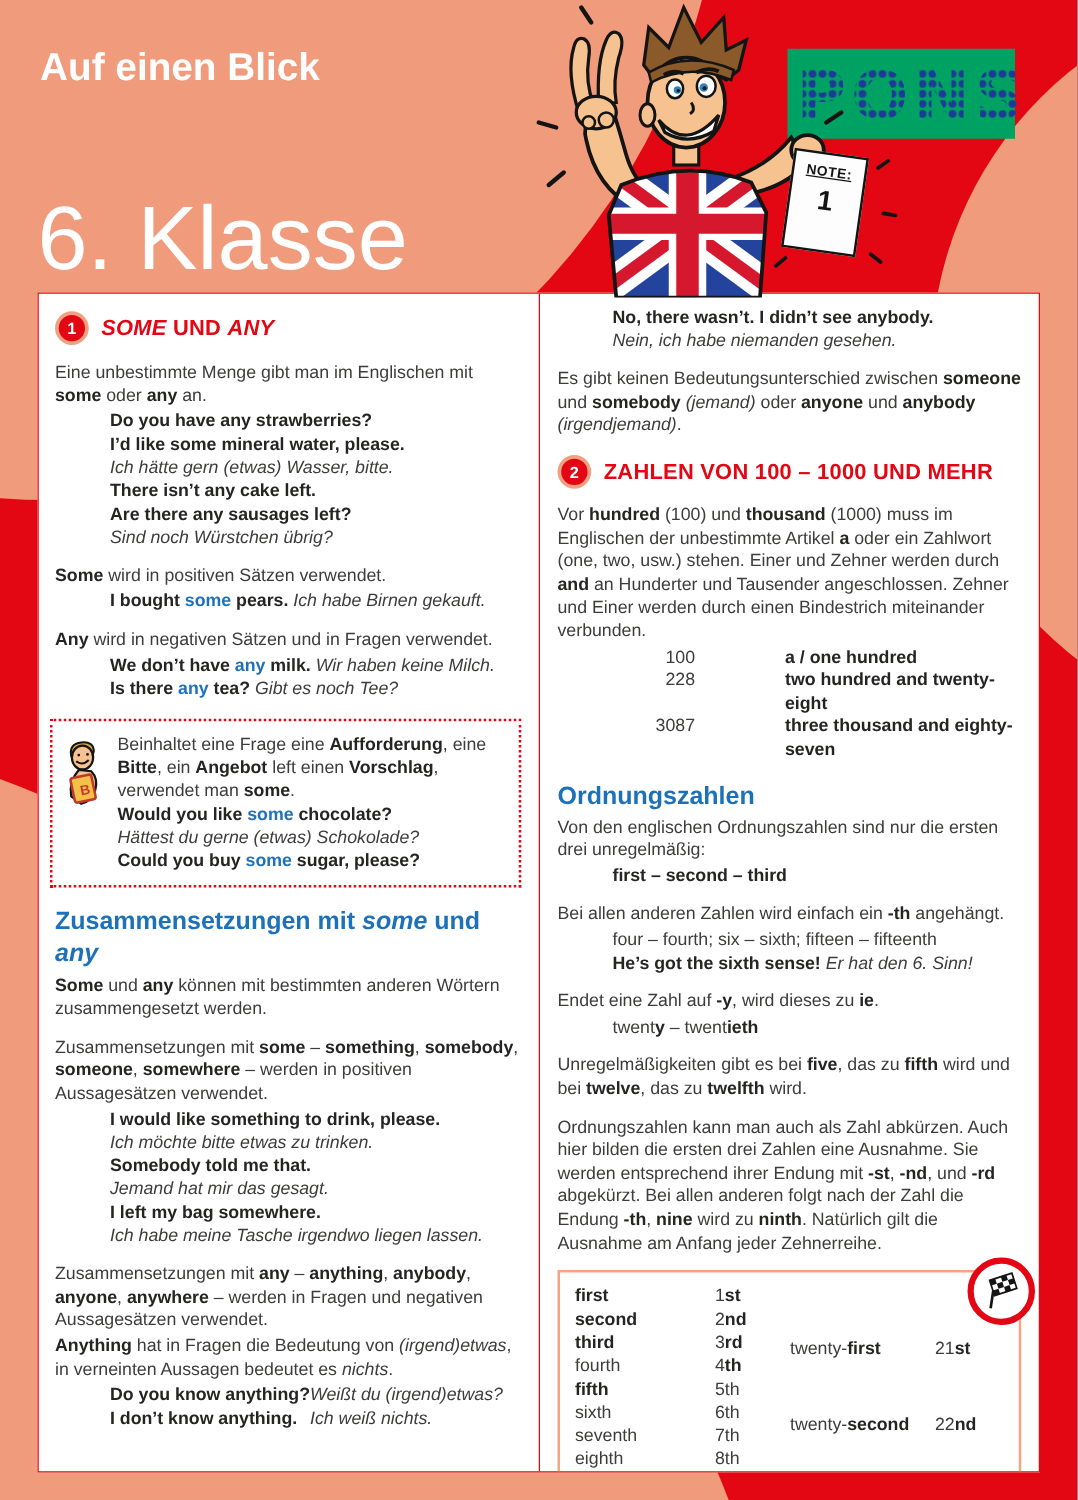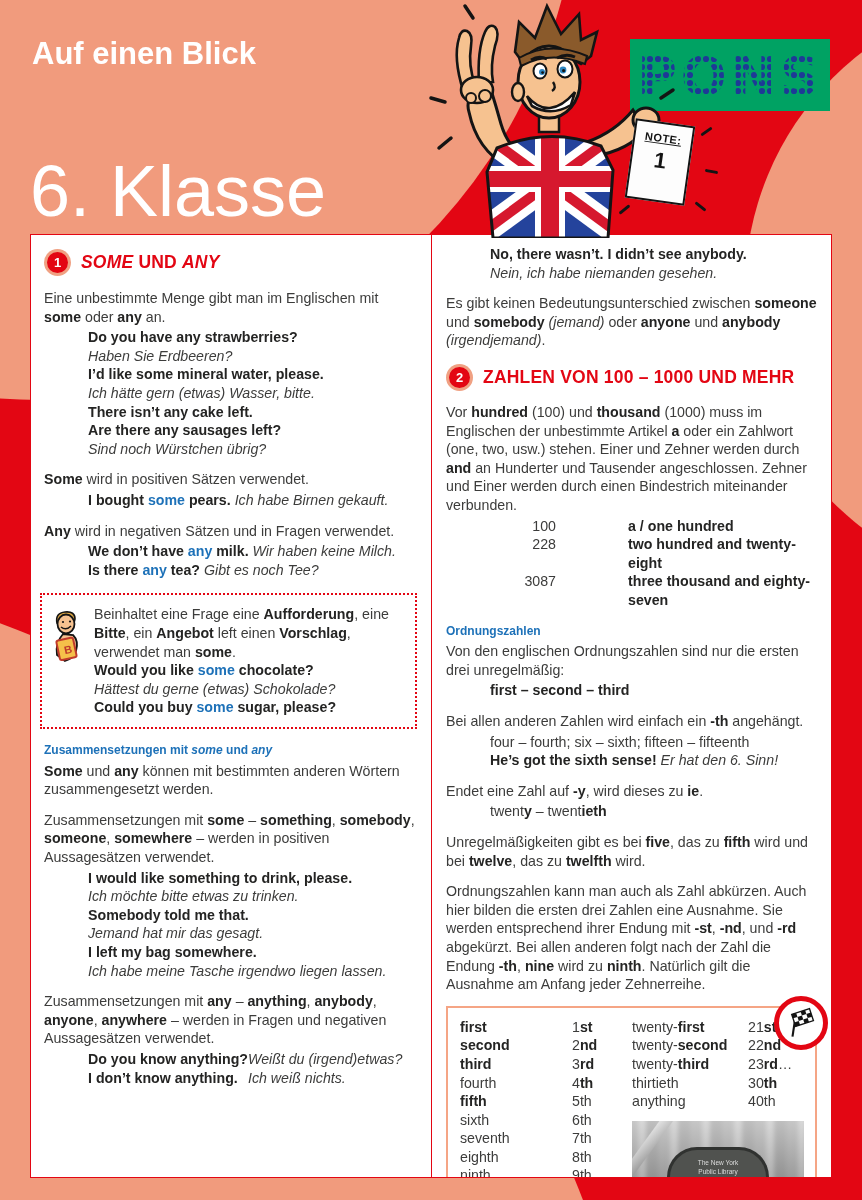--- a/index.html
+++ b/index.html
@@ -8,21 +8,21 @@
   
   .bg-circle{position:absolute;border-radius:50%;background:#f19b7d;}
   .c-topleft{left:-500px;top:-680px;width:1080px;height:1080px;}
   .c-right{left:745px;top:-10px;width:600px;height:600px;}
   .c-bottomleft{left:-1350px;top:560px;width:2000px;height:2000px;}
 
   
   .kicker{position:absolute;left:32px;top:36px;font-size:31px;font-weight:bold;color:#fff;z-index:3;}
   .title{position:absolute;left:30px;top:74px;font-size:63px;font-weight:bold;color:#fff;z-index:3;}
   .subtitle{position:absolute;left:30px;top:150px;font-size:72px;color:#fff;z-index:3;}
-  .logo{position:absolute;left:630px;top:39px;width:200px;height:72px;background:#00a263;z-index:2;}
+  .logo{position:absolute;left:630px;top:39px;width:182px;height:72px;background:#00a263;z-index:2;}
   .mascot{position:absolute;left:415px;top:-2px;z-index:3;}
   .note{position:absolute;left:630px;top:122px;width:60px;height:80px;background:#fdfdfd;
         border:2.5px solid #141414;transform:rotate(8deg);z-index:4;text-align:center;
         box-sizing:border-box;padding-top:8px;}
   .note-label{display:block;font-size:11px;font-weight:bold;color:#141414;text-decoration:underline;letter-spacing:.5px;}
   .note-grade{display:block;font-size:22px;font-weight:bold;color:#141414;margin-top:4px;}
   .dash{position:absolute;width:13px;height:3px;background:#141414;border-radius:2px;z-index:4;}
   .d1{left:700px;top:130px;transform:rotate(-35deg);}
   .d2{left:705px;top:170px;transform:rotate(10deg);}
   .d3{left:694px;top:205px;transform:rotate(38deg);}
@@ -43,36 +43,36 @@
   .ex .t-row{display:block;}
   .ex-cols .t-row{display:grid;grid-template-columns:160px auto;}
   .sec-title{display:flex;align-items:center;gap:10px;margin:4px 0 13px 0;}
   .sec-title.second{margin:14px 0 12px 0;}
   .badge{flex:0 0 27px;width:27px;height:27px;border-radius:50%;background:#f0a183;
          display:flex;align-items:center;justify-content:center;}
   .badge-inner{width:21px;height:21px;border-radius:50%;background:#e30613;color:#fff;
          font-weight:bold;font-size:13px;display:flex;align-items:center;justify-content:center;}
   .sec-title .t{color:#e30613;font-weight:bold;font-size:17.5px;letter-spacing:.2px;}
   .sec-title .t .i{font-style:italic;}
-  .subhead{color:#1d71b8;font-weight:bold;font-size:12px;margin:14px 0 3px 0;}
+  .subhead{color:#1d71b8;font-weight:bold;font-size:20px;margin:14px 0 3px 0;}
   .tip{position:relative;border:2.5px dotted #e30613;margin:14px 0 13px -4px;
        padding:10px 10px 10px 52px;}
   .tip-icon{position:absolute;left:7px;top:14px;}
   .num-list{margin:2px 0 12px 44px;}
   .num-list .t-row{display:grid;grid-template-columns:66px auto;column-gap:72px;}
   .num-list .t-cell:first-child{text-align:right;}
   .num-list .t-cell:last-child{font-weight:bold;color:#242423;}
 
   
   .ord-box{position:relative;border:2.5px solid #f5a585;margin-top:12px;padding:10px 12px 12px 12px;
            display:flex;gap:4px;}
   .ord-col.ord-left{flex:0 0 168px;}
   .ord-col.ord-rightwrap{flex:1;}
   .ord-left .t-row{display:grid;grid-template-columns:112px auto;}
-  .ord-right-rows .t-row{display:grid;grid-template-columns:116px auto;}
+  .ord-right-rows .t-row{display:grid;grid-template-columns:116px auto;margin-top:42px;}
   .flag-badge{position:absolute;top:-12px;right:-13px;width:44px;height:44px;border-radius:50%;
               background:#fff;border:5px solid #e30613;display:flex;align-items:center;justify-content:center;}
 
   
   .photo{position:relative;width:172px;height:116px;margin-top:10px;overflow:hidden;background:#9a9a9a;}
   .photo-bg{position:absolute;inset:-6px;filter:blur(2px);
      background:repeating-linear-gradient(90deg,#8f8f8f 0 12px,#bdbdbd 12px 20px,#7c7c7c 20px 32px);}
   .photo-light{position:absolute;inset:0;background:linear-gradient(180deg,rgba(235,235,235,.6),rgba(70,70,70,.45));}
   .pole{position:absolute;left:-4px;top:-30px;width:11px;height:150px;
         background:linear-gradient(90deg,#d8d8d8,#8a8a8a);transform:rotate(36deg);filter:blur(.6px);}
@@ -178,21 +178,20 @@
     <div class="col col-left">
       <div class="sec-title">
         <span class="badge">
             <span class="badge-inner">1</span>
           </span>
         <span class="t"><span class="i">SOME</span><span> UND </span><span class="i">ANY</span></span>
       </div>
       <p class="para tight"><span>Eine unbestimmte Menge gibt man im Englischen mit </span><span class="b">some</span><span> oder </span><span class="b">any</span><span> an.</span></p>
       <div class="ex">
           <div class="t-row"><span class="t-cell"><span class="b">Do you have any strawberries?</span></span></div>
-          <div class="t-row"><span class="t-cell"><span class="i">Haben Sie Erdbeeren?</span></span></div>
           <div class="t-row"><span class="t-cell"><span class="b">I’d like some mineral water, please.</span></span></div>
           <div class="t-row"><span class="t-cell"><span class="i">Ich hätte gern (etwas) Wasser, bitte.</span></span></div>
           <div class="t-row"><span class="t-cell"><span class="b">There isn’t any cake left.</span></span></div>
           <div class="t-row"><span class="t-cell"><span class="b">Are there any sausages left?</span></span></div>
           <div class="t-row"><span class="t-cell"><span class="i">Sind noch Würstchen übrig?</span></span></div>
         </div>
       <p class="para tight"><span class="b">Some</span><span> wird in positiven Sätzen verwendet.</span></p>
       <div class="ex">
           <div class="t-row"><span class="t-cell"><span class="b">I bought </span><span class="b c-blue">some</span><span class="b"> pears. </span><span class="i">Ich habe Birnen gekauft.</span></span></div>
         </div>
@@ -224,20 +223,21 @@
       <p class="para tight"><span>Zusammensetzungen mit </span><span class="b">some</span><span> – </span><span class="b">something</span><span>, </span><span class="b">somebody</span><span>, </span><span class="b">someone</span><span>, </span><span class="b">somewhere</span><span> – werden in positiven Aussagesätzen verwendet.</span></p>
       <div class="ex">
           <div class="t-row"><span class="t-cell"><span class="b">I would like something to drink, please.</span></span></div>
           <div class="t-row"><span class="t-cell"><span class="i">Ich möchte bitte etwas zu trinken.</span></span></div>
           <div class="t-row"><span class="t-cell"><span class="b">Somebody told me that.</span></span></div>
           <div class="t-row"><span class="t-cell"><span class="i">Jemand hat mir das gesagt.</span></span></div>
           <div class="t-row"><span class="t-cell"><span class="b">I left my bag somewhere.</span></span></div>
           <div class="t-row"><span class="t-cell"><span class="i">Ich habe meine Tasche irgendwo liegen lassen.</span></span></div>
         </div>
       <p class="para tight"><span>Zusammensetzungen mit </span><span class="b">any</span><span> – </span><span class="b">anything</span><span>, </span><span class="b">anybody</span><span>, </span><span class="b">anyone</span><span>, </span><span class="b">anywhere</span><span> – werden in Fragen und negativen Aussagesätzen verwendet.</span></p>
+      <p class="para tight"><span class="b">Anything</span><span> hat in Fragen die Bedeutung von </span><span class="i">(irgend)etwas</span><span>, in verneinten Aussagen bedeutet es </span><span class="i">nichts</span><span>.</span></p>
       <div class="ex ex-cols">
           <div class="t-row">
             <span class="t-cell"><span class="b">Do you know anything?</span></span>
             <span class="t-cell"><span class="i">Weißt du (irgend)etwas?</span></span>
           </div>
           <div class="t-row">
             <span class="t-cell"><span class="b">I don’t know anything.</span></span>
             <span class="t-cell"><span class="i">Ich weiß nichts.</span></span>
           </div>
         </div>

